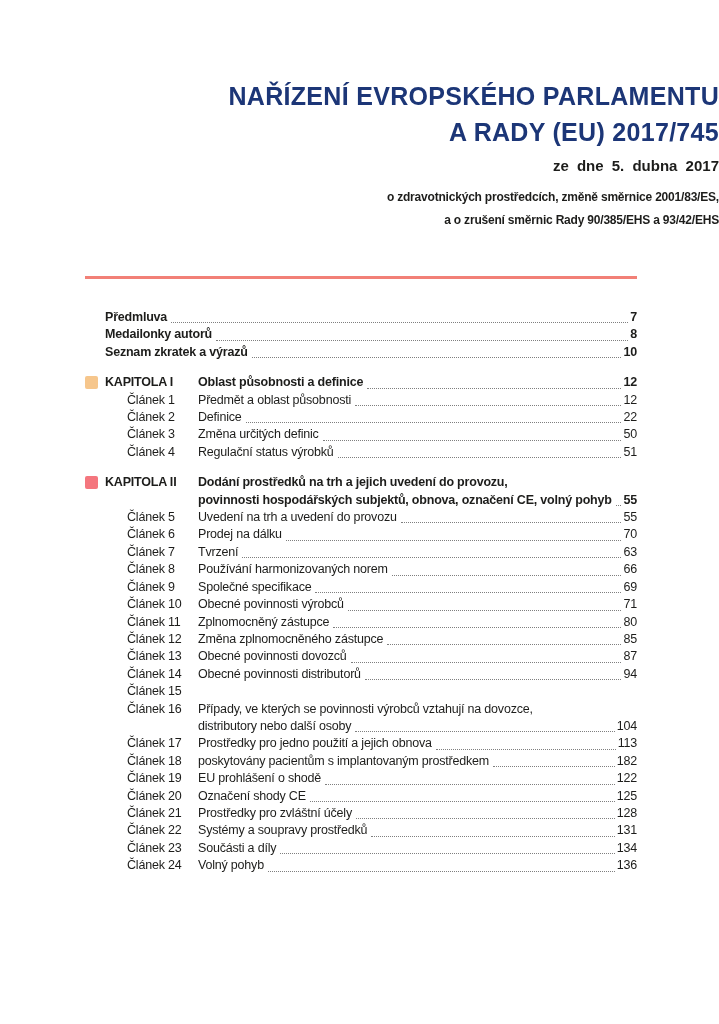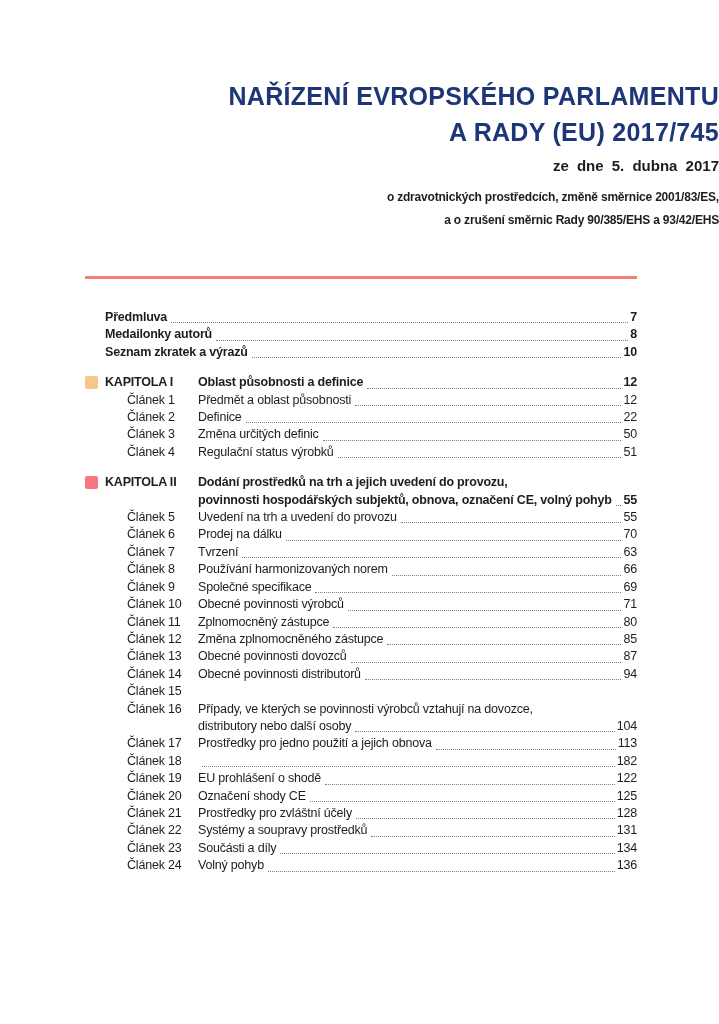--- a/index.html
+++ b/index.html
@@ -337,20 +337,21 @@
               <span class="leader"></span>
               <span class="pg">113</span>
             </span>
           </span>
     </div>
         <div class="row">
       <span class="col-marker"></span>
       <span class="col-label indent">Článek 18</span>
       <span class="entry">
             <span class="line">
+              <span class="txt">poskytovány pacientům s implantovaným prostředkem</span>
               <span class="leader"></span>
               <span class="pg">182</span>
             </span>
           </span>
     </div>
         <div class="row">
       <span class="col-marker"></span>
       <span class="col-label indent">Článek 19</span>
       <span class="entry">
             <span class="line">

